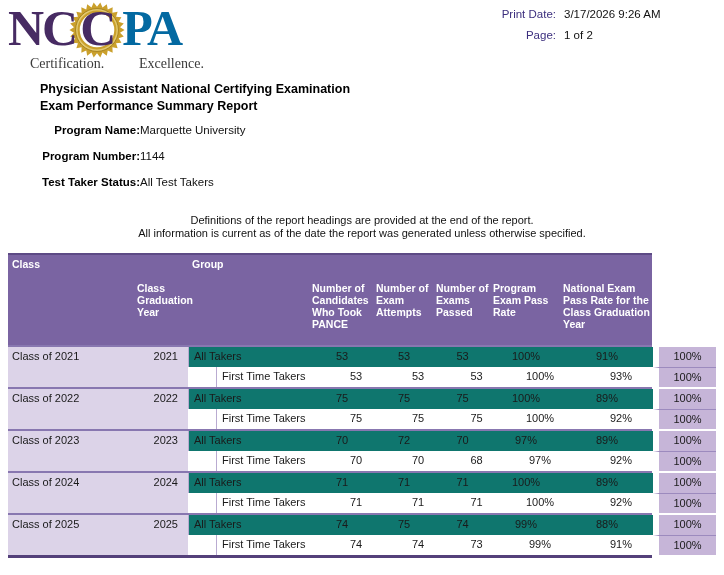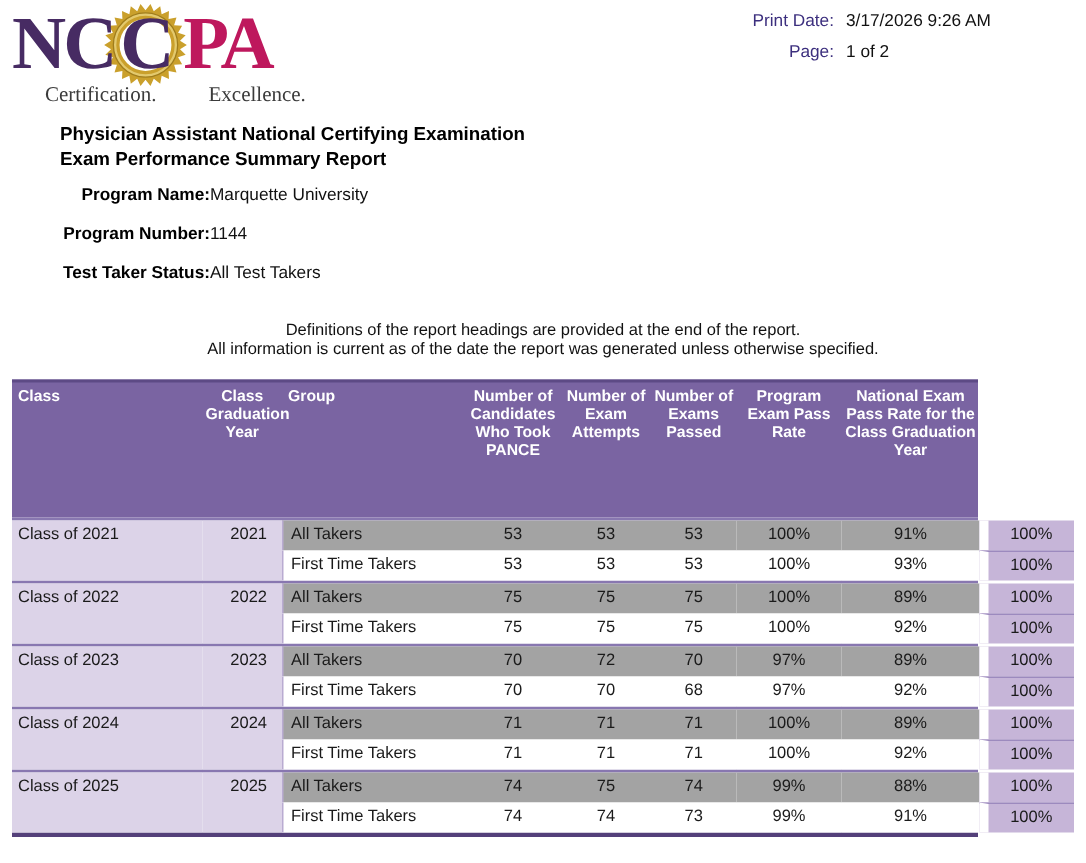--- a/index.html
+++ b/index.html
@@ -4,21 +4,21 @@
 <style>
   html,body{margin:0;padding:0;background:#ffffff;}
   .page{position:relative;width:724px;height:575px;background:#fff;overflow:hidden;
         font-family:"Liberation Sans",sans-serif;color:#1a1a1a;}
 
   
   .logo{position:absolute;left:8px;top:4px;width:215px;height:72px;}
   .logo-line{position:relative;display:flex;align-items:flex-start;height:52px;
              font-family:"Liberation Serif",serif;font-weight:bold;font-size:50px;line-height:48px;}
   .lp{color:#472b63;letter-spacing:-2px;position:relative;z-index:2;}
-  .lg{color:#be185d;letter-spacing:-2px;position:relative;z-index:2;}
+  .lg{color:#0369a1;letter-spacing:-2px;position:relative;z-index:2;}
   .seal-wrap{position:relative;width:46px;height:52px;display:inline-block;}
   .seal-wrap svg{position:absolute;left:-7px;top:-2px;z-index:1;}
   .seal-c{position:absolute;left:4px;top:0;z-index:3;}
   .tag{position:absolute;top:52px;font-family:"Liberation Serif",serif;font-size:14px;color:#3b3b3b;}
   .tag1{left:22px;}
   .tag2{left:131px;}
 
   
   .printinfo{position:absolute;left:420px;top:8px;width:300px;font-size:11.5px;}
   .pi-row{display:flex;margin-bottom:9px;}
@@ -40,29 +40,29 @@
          font-size:11px;line-height:13px;color:#111;}
 
   
   .report-table{position:absolute;left:8px;top:253px;width:644px;
                 border-bottom:3px solid #54407a;}
   .grid{display:grid;grid-template-columns:127px 53px 122px 64px 60px 57px 70px 92px 63px;}
   .thead{background:#7a64a2;border-top:2px solid #5d4a85;height:90px;
          color:#fff;font-weight:bold;font-size:10.5px;line-height:12px;}
   .hcell{padding:3px 2px 0 2px;}
   .h-left{text-align:left;padding-left:4px;}
-  .h-center{text-align:center;}
+  .h-center{margin-top:24px;}
   .tgroup{grid-template-rows:20px 20px;border-top:2px solid #8877b0;}
   .tgroup .cell{font-size:11px;line-height:19px;overflow:hidden;white-space:nowrap;}
   .c-class{background:#dcd3e8;padding-left:4px;text-align:left;}
   .c-year{background:#dcd3e8;padding-right:10px;text-align:right;}
   .c-group{padding-left:5px;text-align:left;border-left:1px solid #b9abd1;}
   .c-num{text-align:center;}
-  .shaded{background:#a3a3a3;}
-  .plain{background:#ffffff;}
+  .shaded{background:#0f766e;}
+  .plain{background:#ffffff;margin-left:28px;}
   .c-last{background:#c6b5d8;text-align:center;border-left:6px solid #ffffff;}
   .c-last.r1{border-top:1px solid #9c8abe;line-height:18px;}
 </style>
 </head>
 <body>
 
 <div class="page">
 
   <div class="logo">
     <div class="logo-line">

